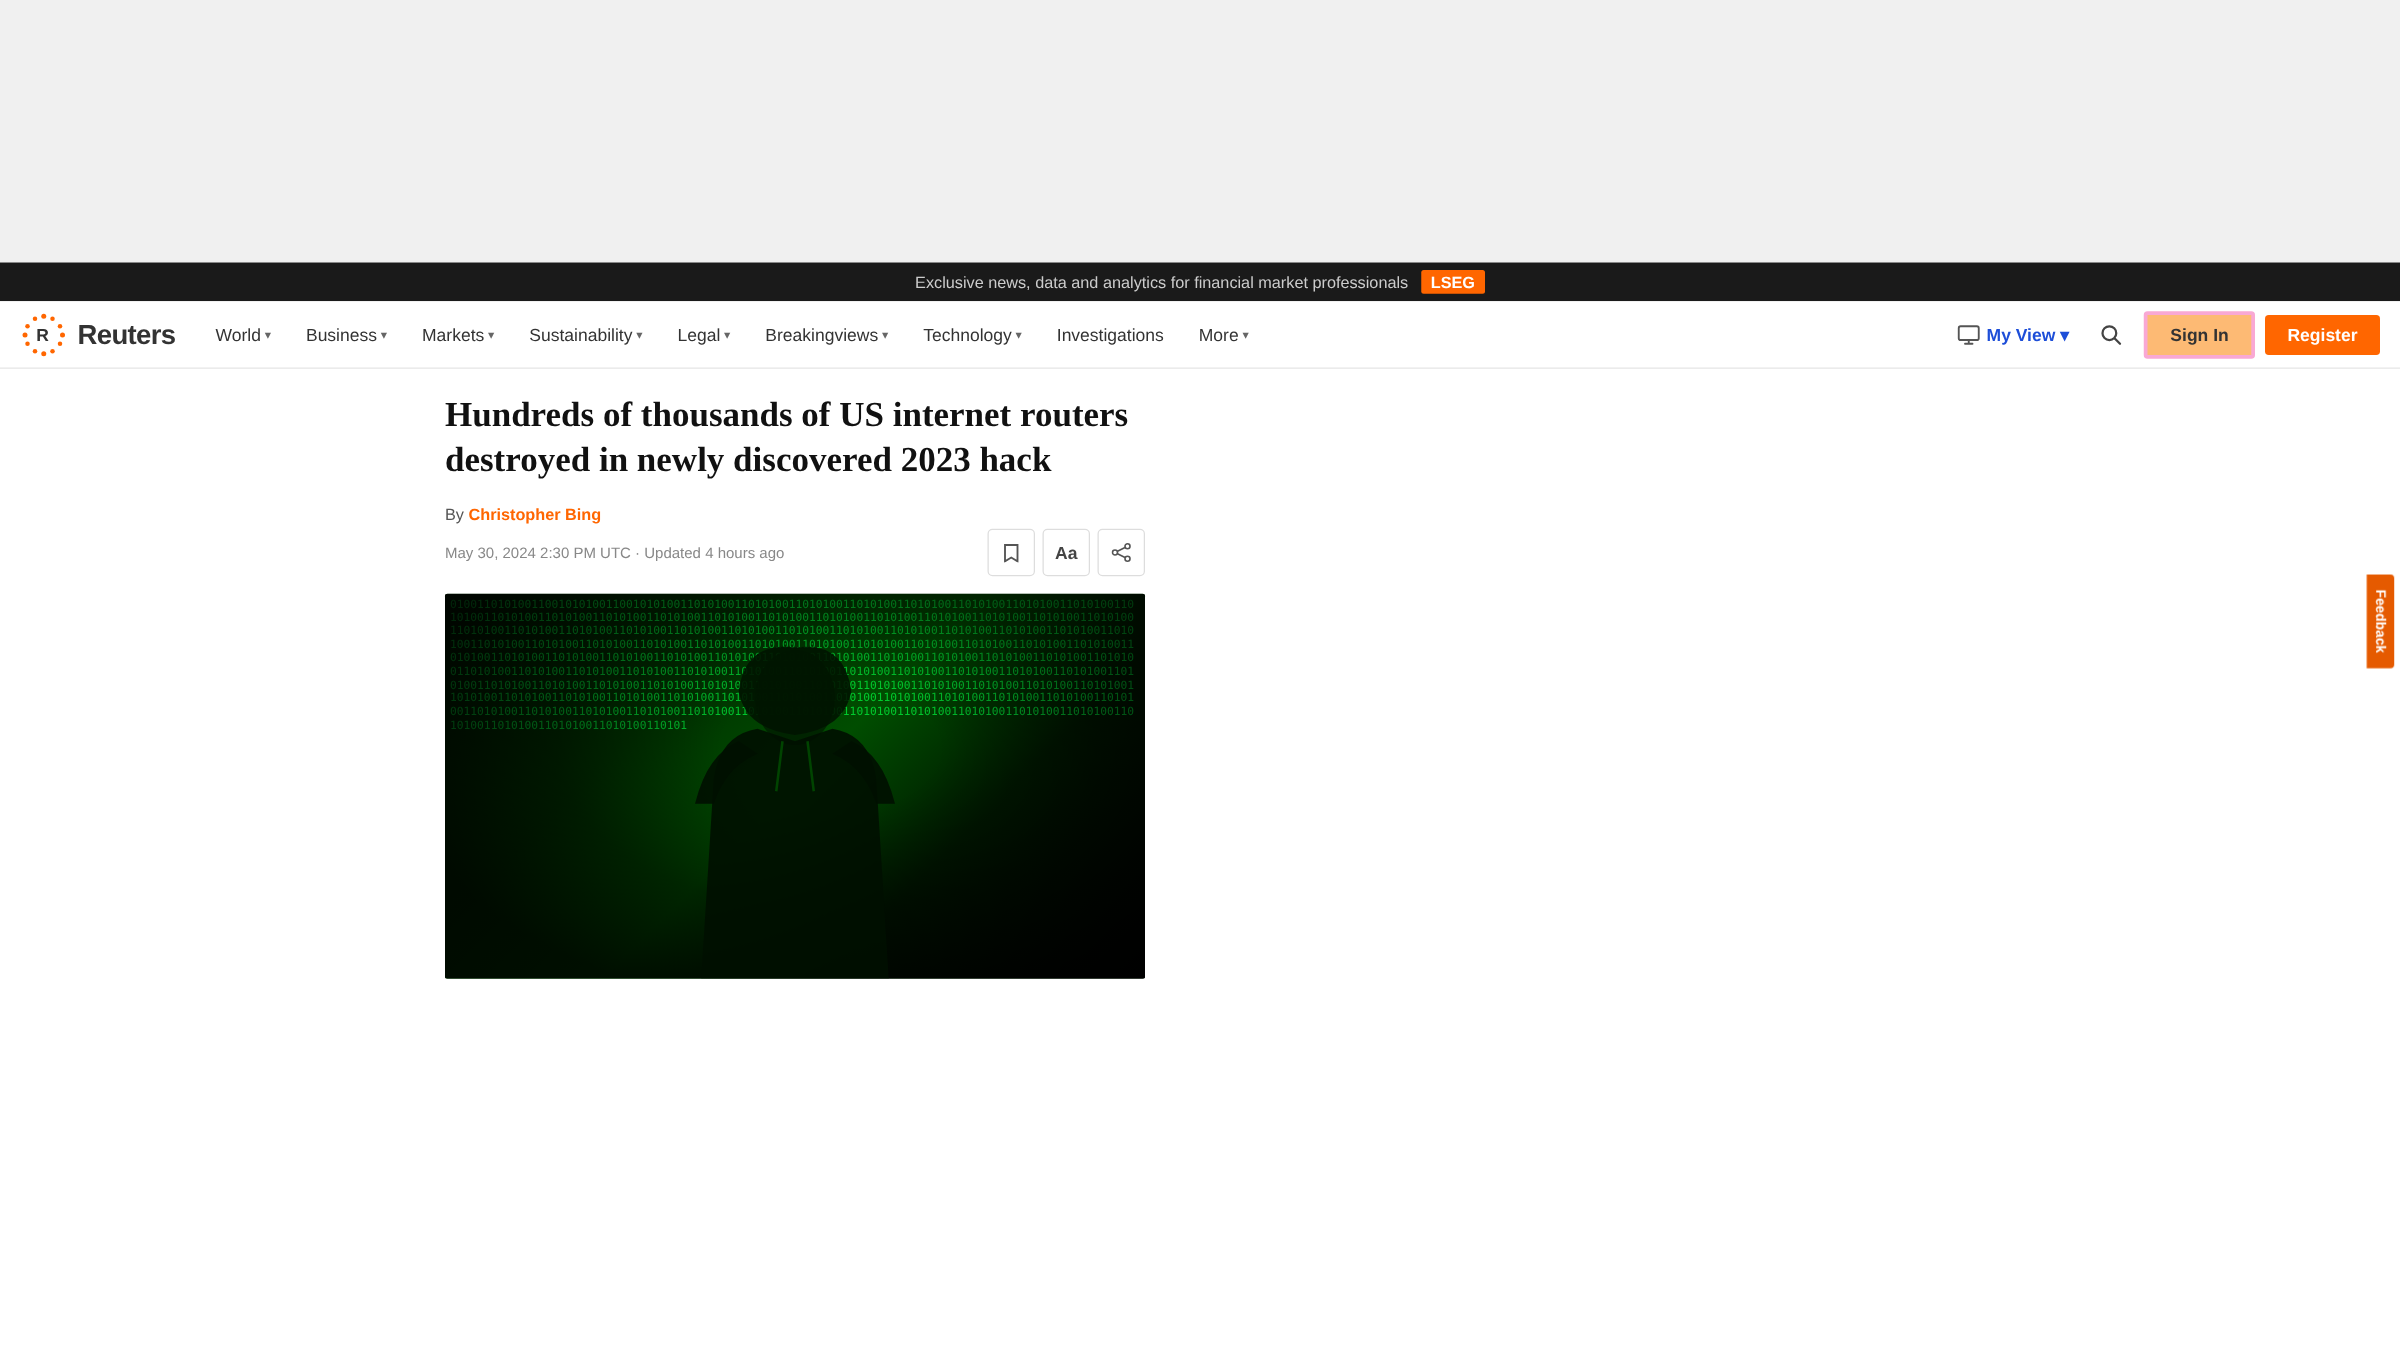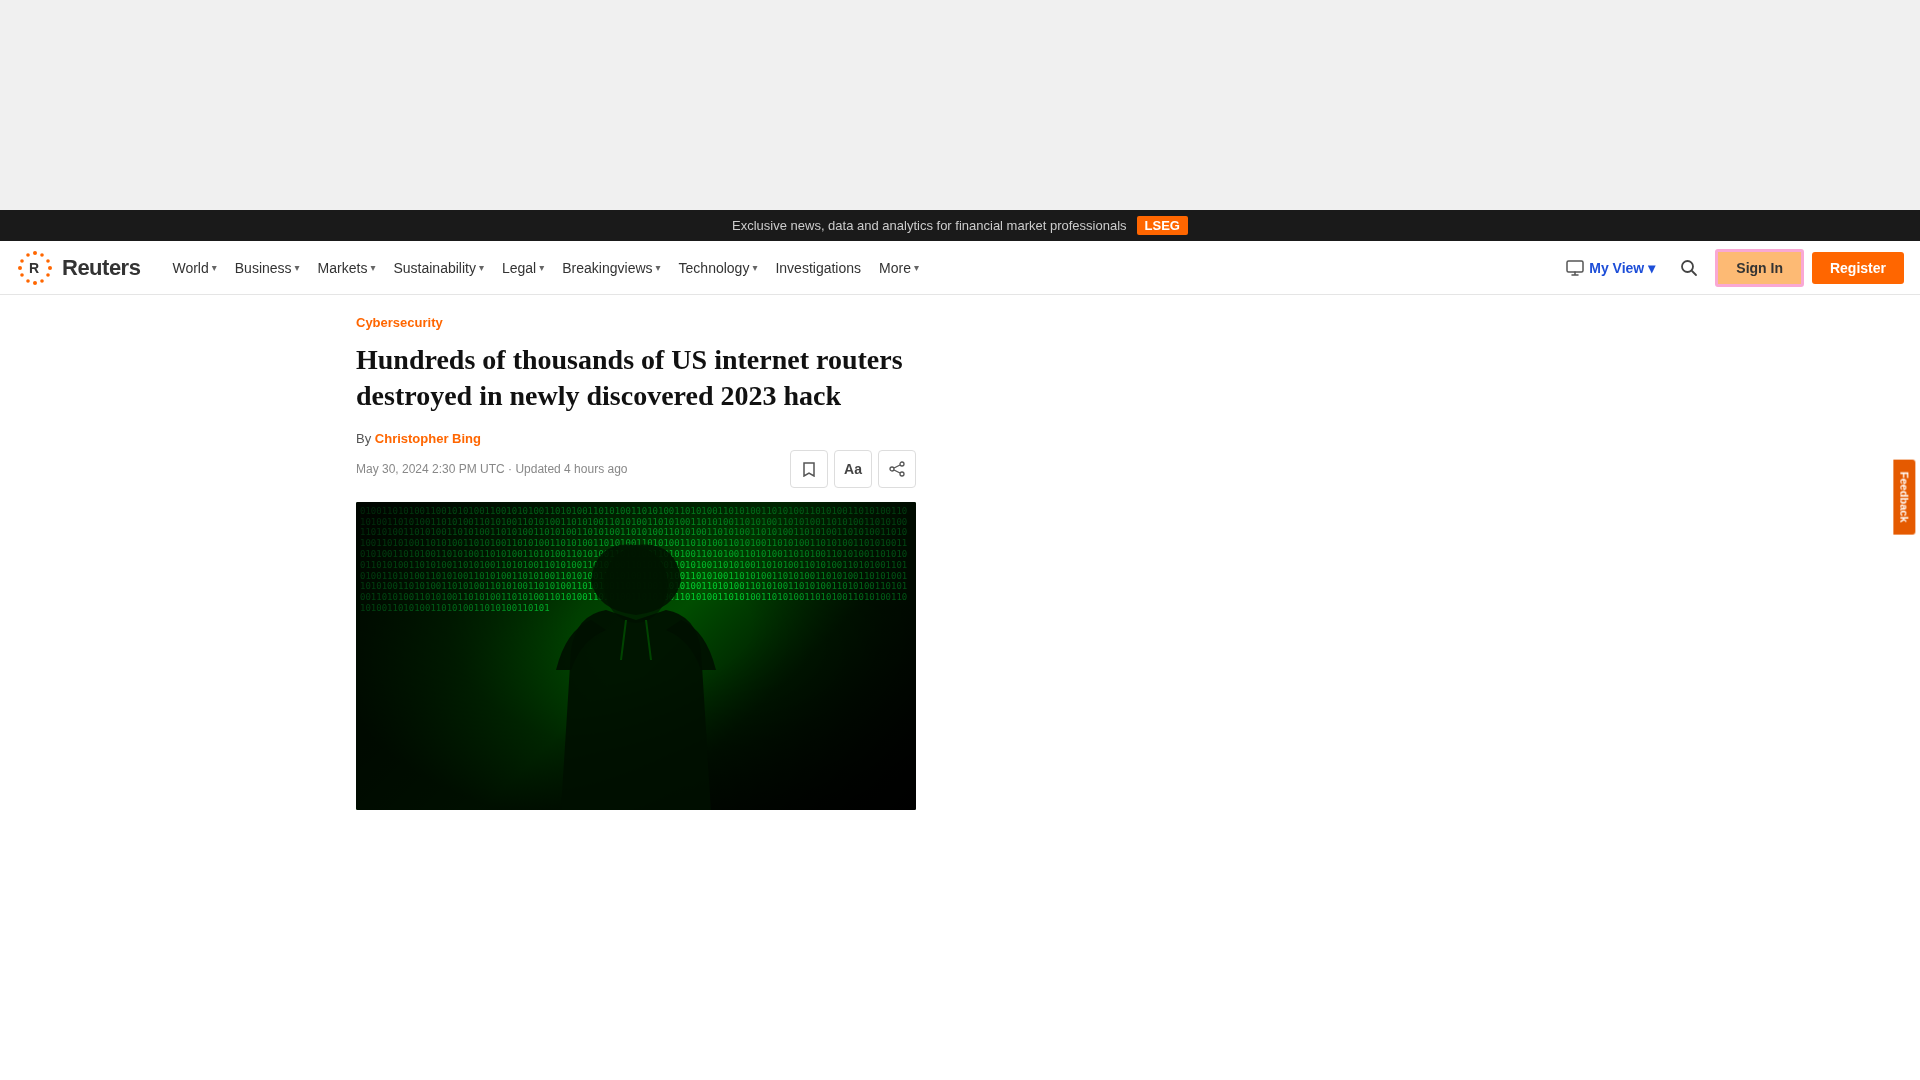--- a/index.html
+++ b/index.html
@@ -56,21 +56,21 @@
     }
     
     .reuters-logo {
       display: flex;
       align-items: center;
       gap: 8px;
     }
     .nav-links {
       display: flex;
       align-items: center;
-      gap: 2px;
+      gap: 12px;
       flex: 1;
     }
     .nav-item {
       display: flex;
       align-items: center;
       gap: 3px;
       padding: 6px 8px;
       font-size: 14px;
       color: #333;
       cursor: pointer;
@@ -356,21 +356,20 @@
       </svg>
     </button>
     <button class="sign-in-btn">Sign In</button>
     <button class="register-btn">Register</button>
   </div>
 </nav>
 
 <div class="main-content">
   <div class="article-area">
 
-    <div class="category-tag">Cybersecurity</div>
 
     <h1 class="article-headline">Hundreds of thousands of US internet routers destroyed in newly discovered 2023 hack</h1>
 
     <p class="byline">
       <span>By</span>
       <a>Christopher Bing</a>
     </p>
 
     <div class="article-meta-row">
       <span class="timestamp">May 30, 2024 2:30 PM UTC · Updated 4 hours ago</span>

